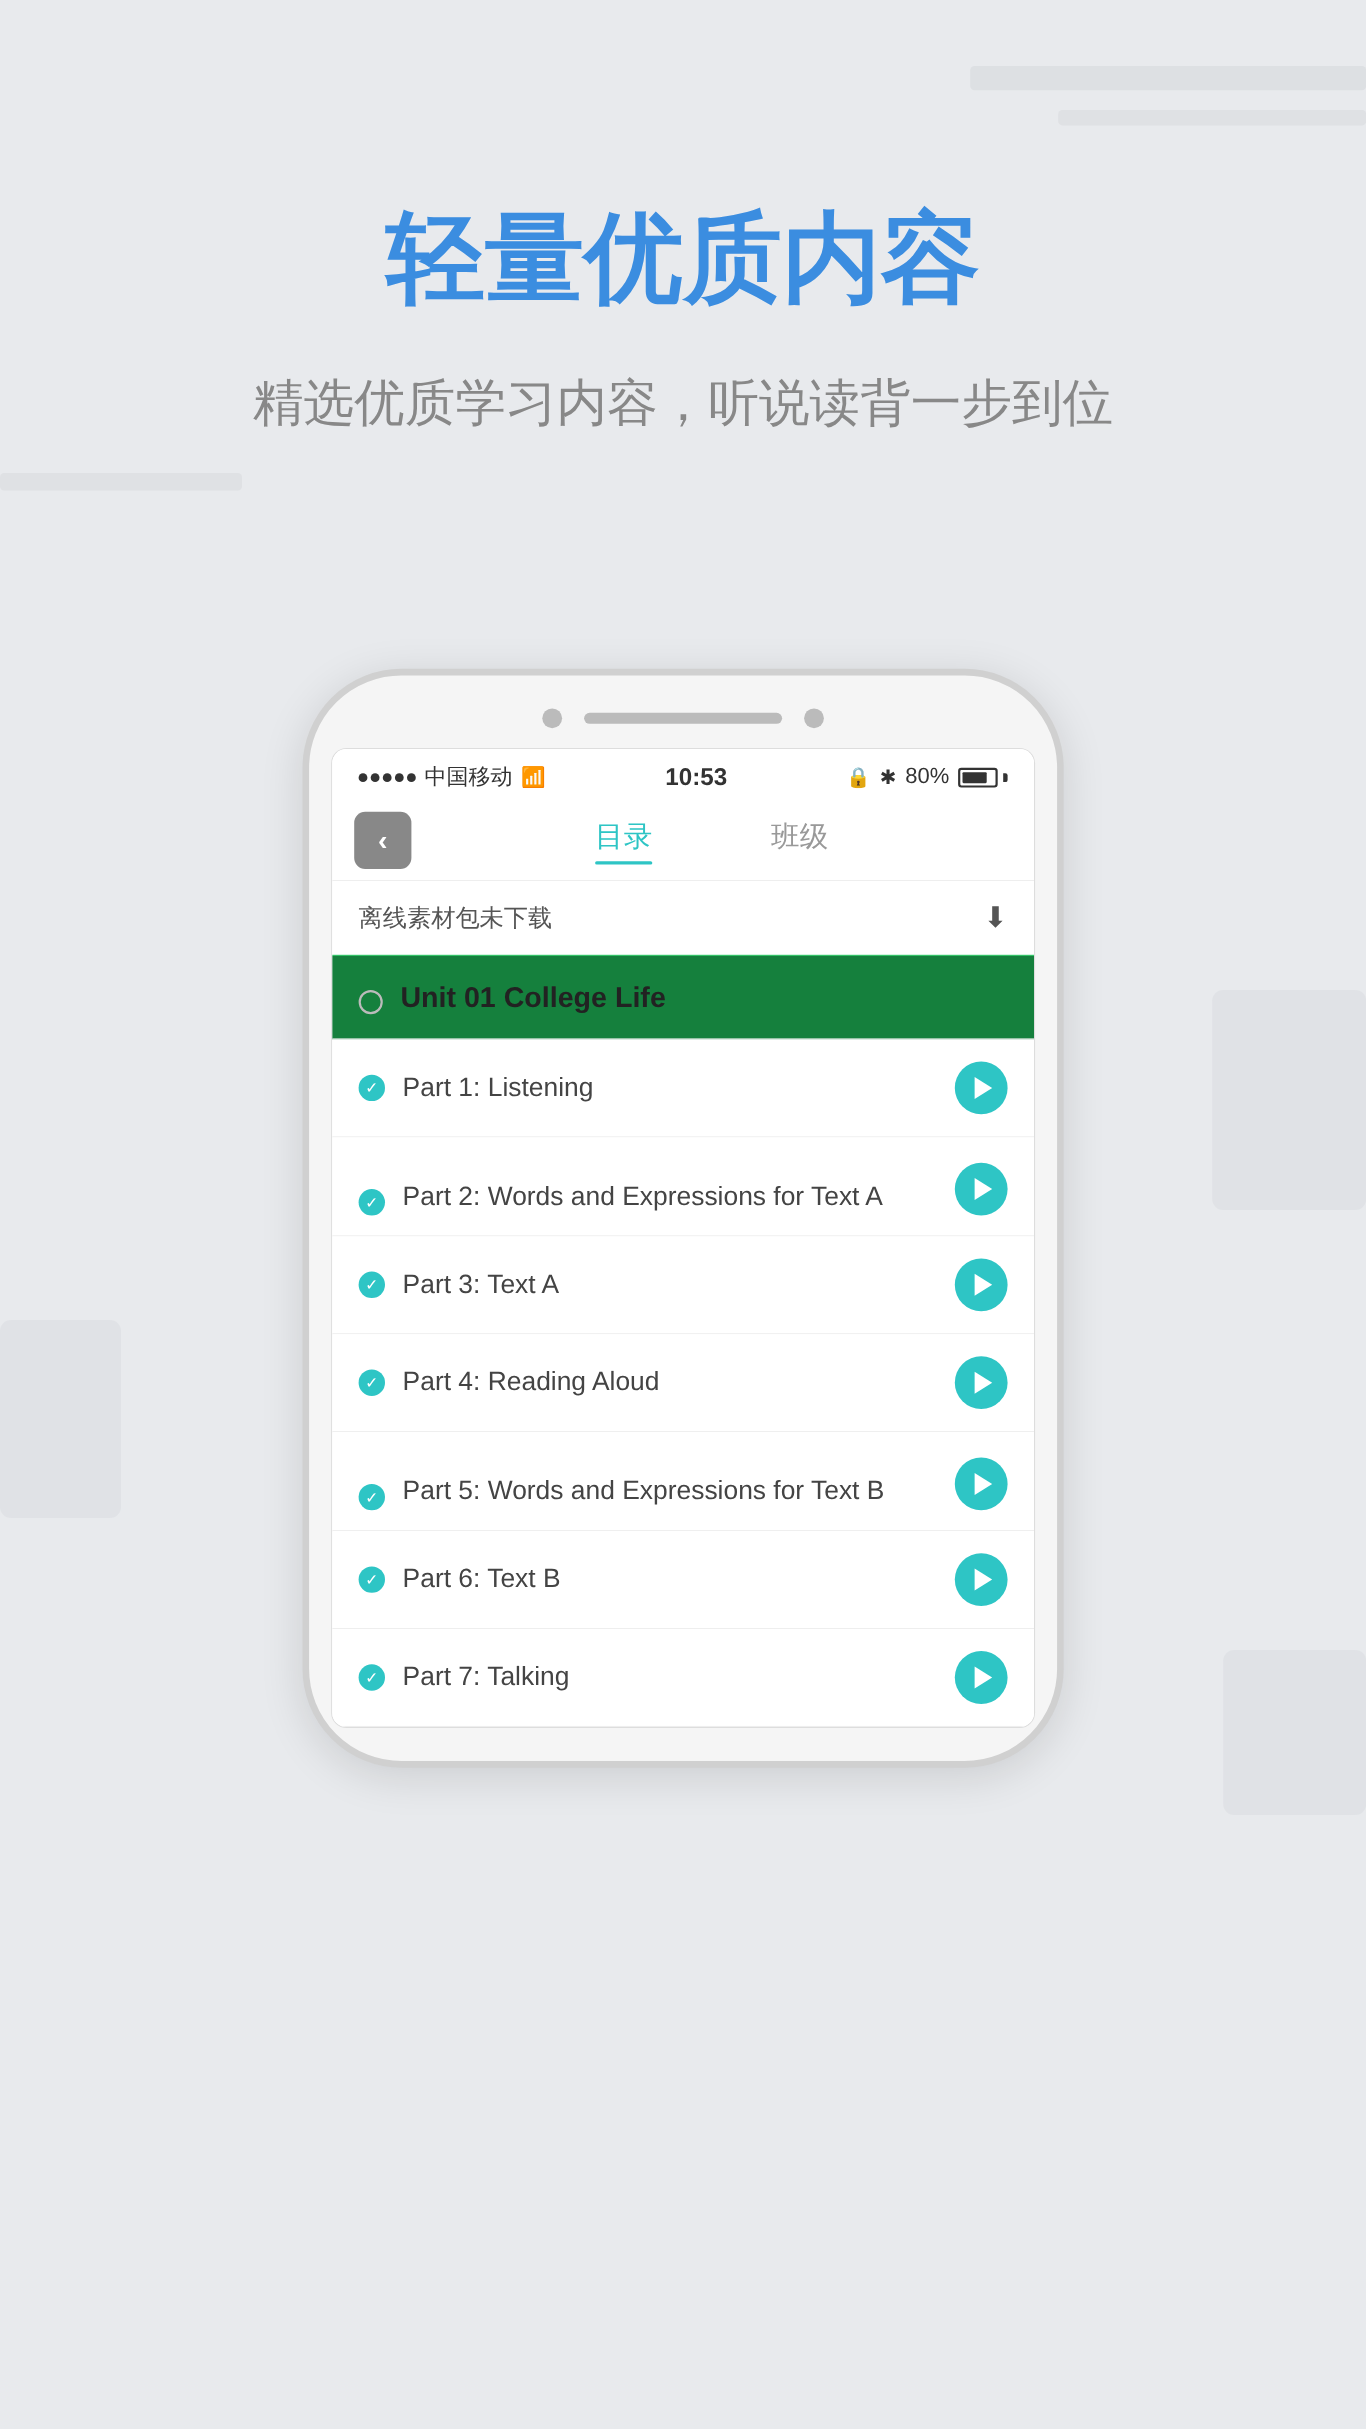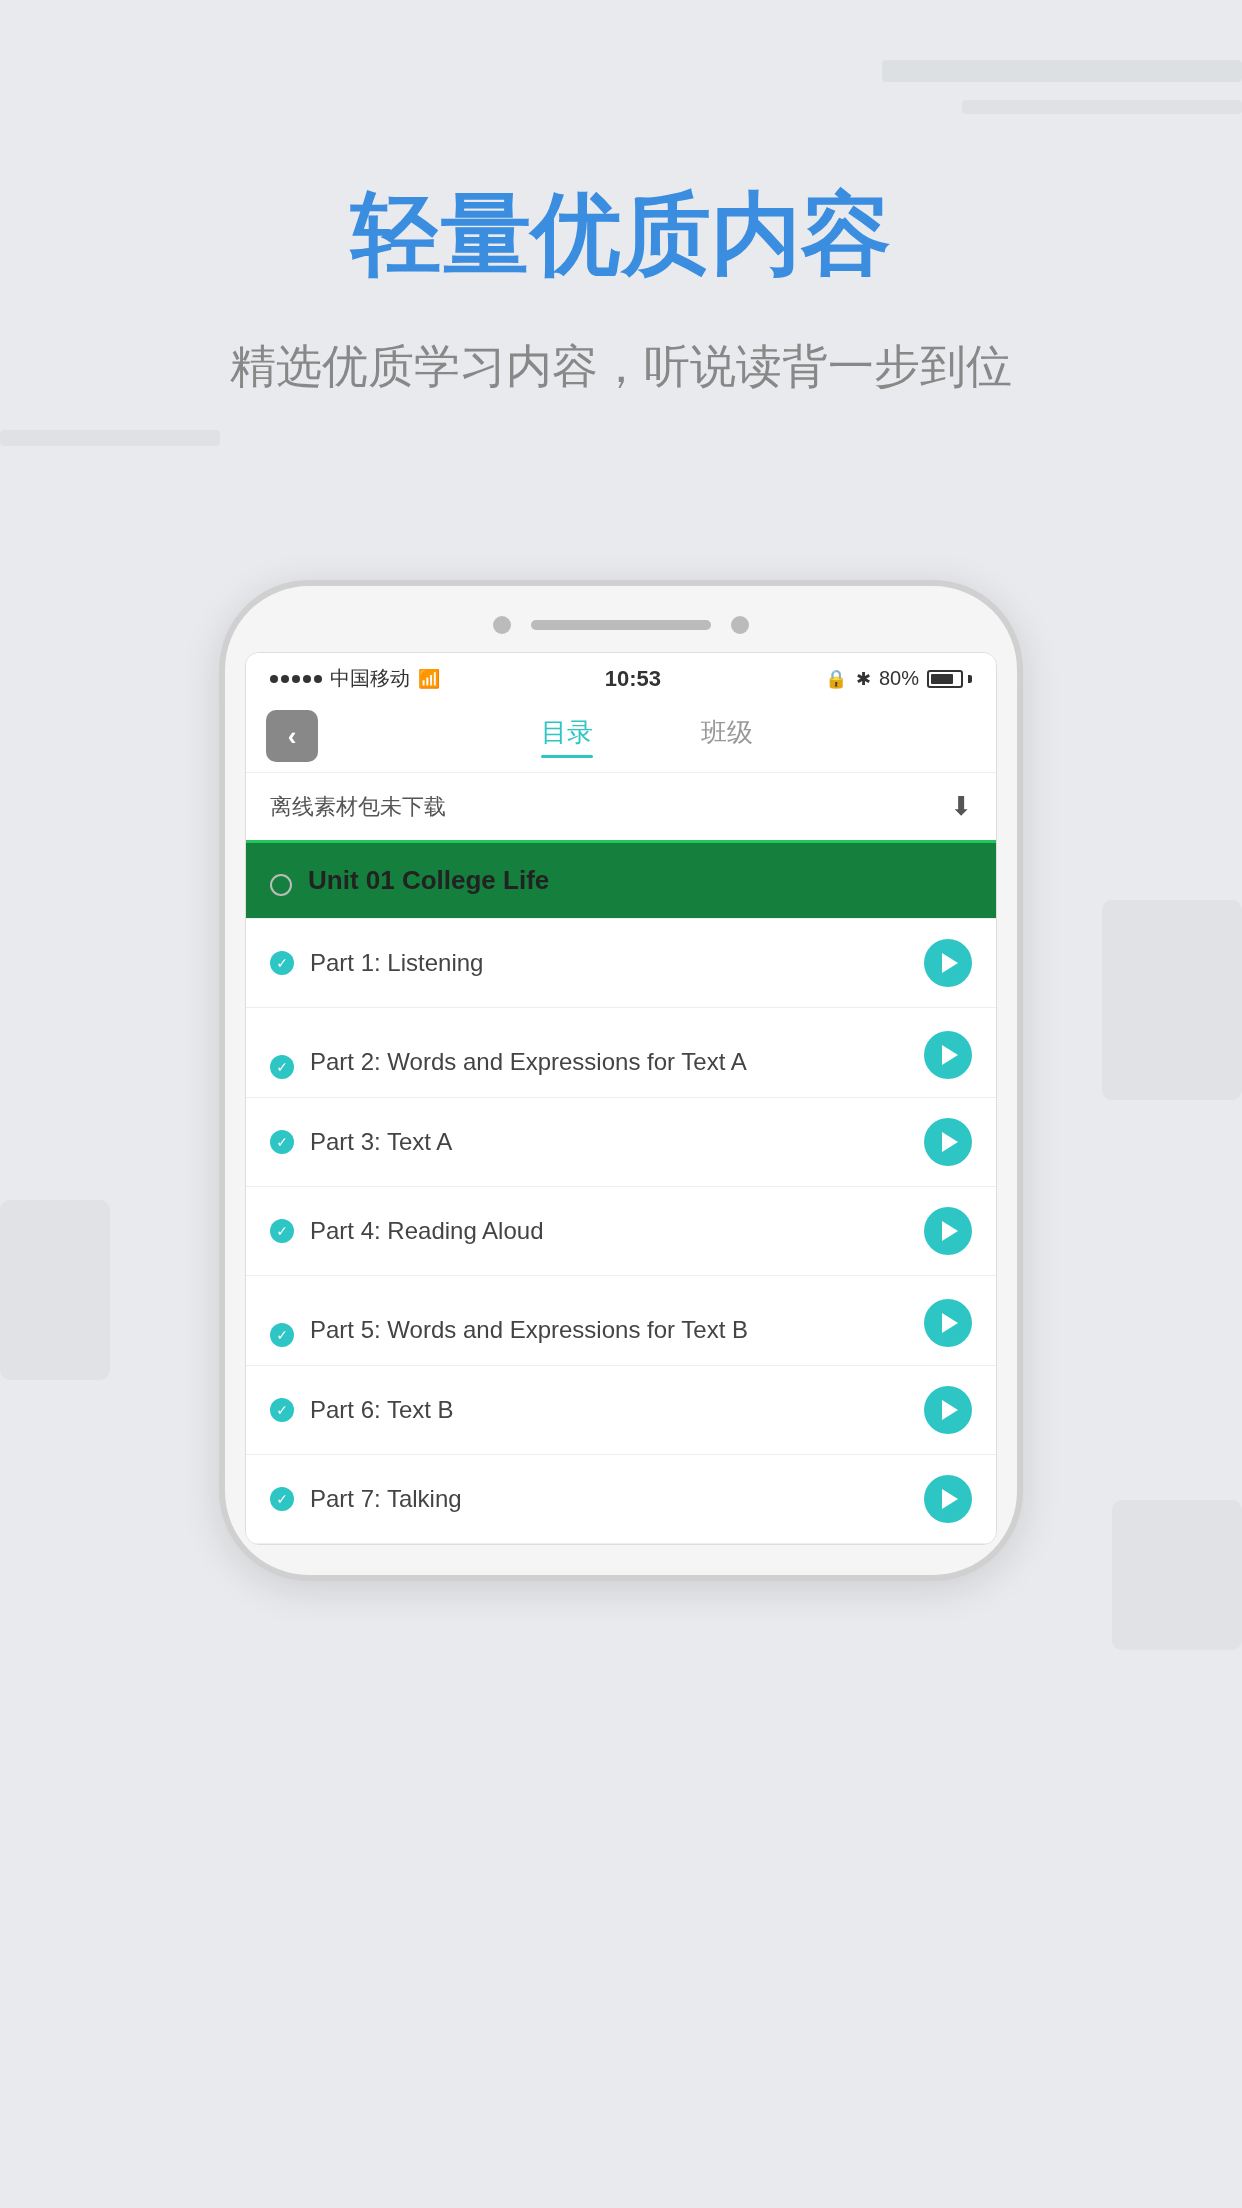--- a/index.html
+++ b/index.html
@@ -38,24 +38,24 @@
 
     .sub-title {
       font-size: 46px;
       color: #888;
       text-align: center;
     }
 
     
     .phone-wrap {
       position: absolute;
-      top: 580px;
+      top: 608px;
       left: 50%;
       transform: translateX(-50%);
-      width: 804px;
+      width: 692px;
     }
 
     .phone-outer {
       background: #f5f5f5;
       border: 6px solid #d0d0d0;
       border-radius: 90px;
       padding: 30px 20px;
       box-shadow: 0 8px 40px rgba(0,0,0,0.12);
       position: relative;
     }
@@ -233,21 +233,21 @@
       background: #2ec5c5;
       border-radius: 2px;
     }
 
     
     .download-bar {
       padding: 18px 24px;
       display: flex;
       justify-content: space-between;
       align-items: center;
-      border-bottom: 3px solid #22c55e;
+      border-bottom: 1px solid #22c55e;
       background: #fff;
     }
 
     .download-text {
       font-size: 22px;
       color: #555;
     }
 
     .download-icon {
       font-size: 26px;

